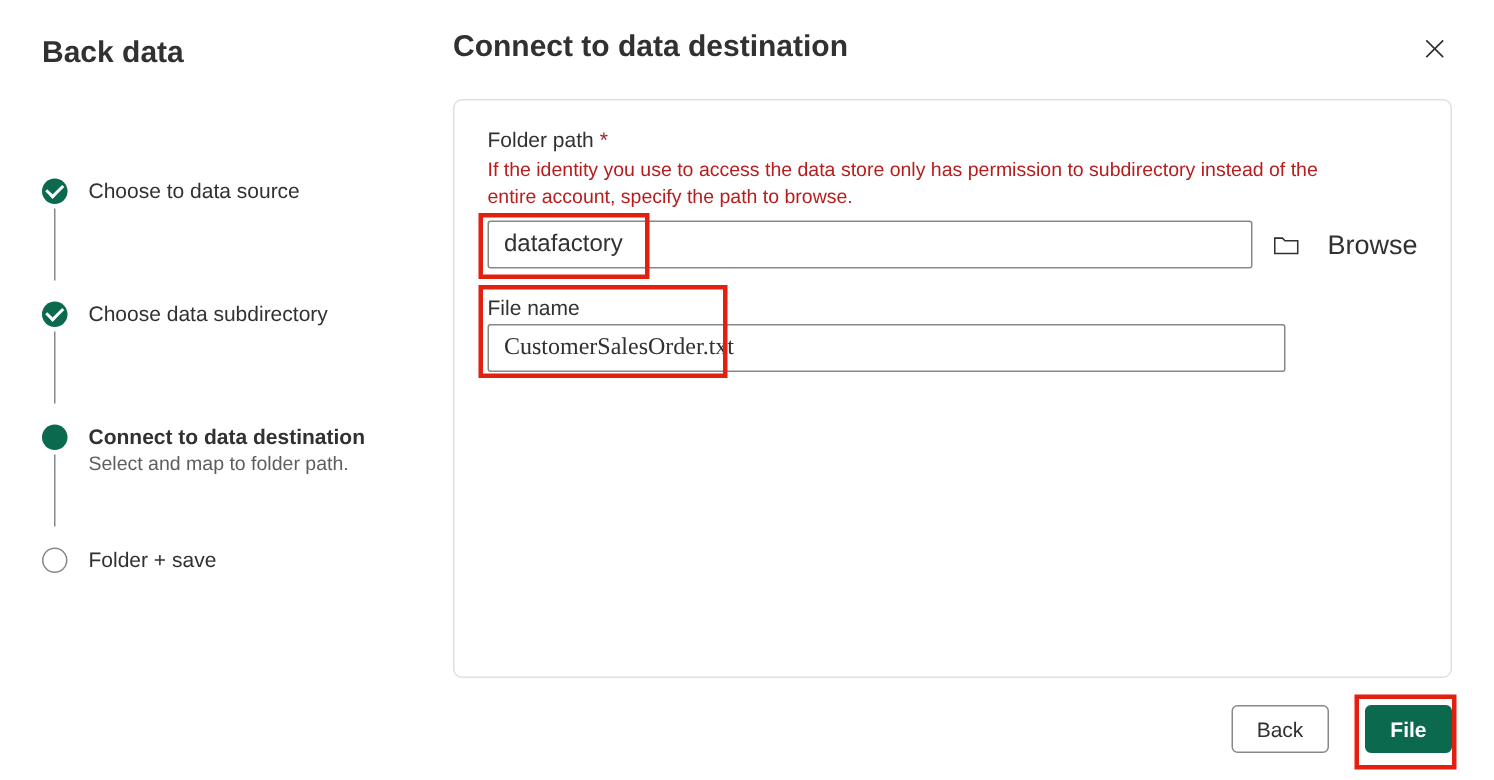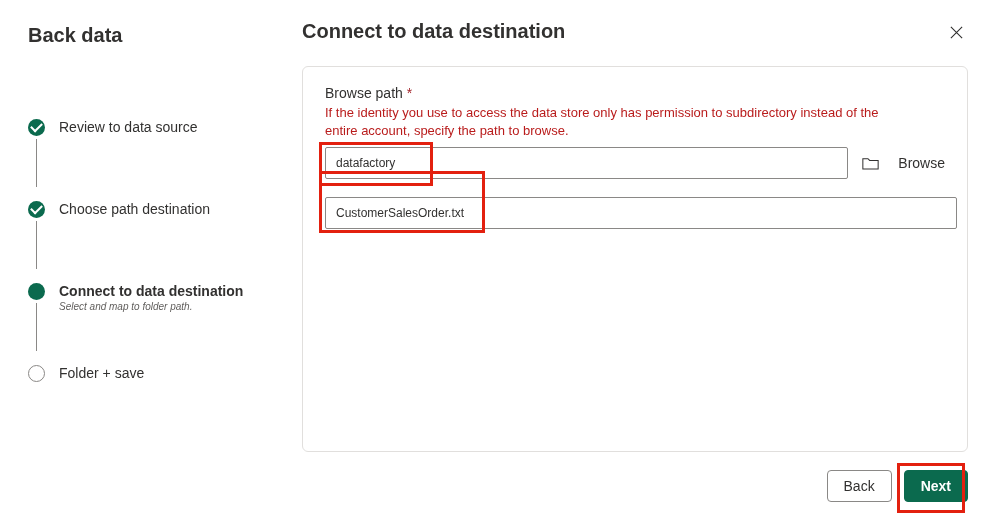--- a/index.html
+++ b/index.html
@@ -54,21 +54,21 @@
       transform: rotate(45deg) translate(-1px,-1px);
     }
     .step-icon.current { background: #0b6a4e; }
     .step-icon.pending {
       background: #fff;
       border: 1.5px solid #8a8886;
     }
     .step-body { flex: 1; padding-top: 0px; }
     .step-label { font-size: 14px; color: #323130; }
     .step.current .step-label { font-weight: 600; }
-    .step-sub { font-size: 10px; color: #605e5c; margin-top: 2px; font-style: italic; }
+    .step-sub { font-size: 13px; color: #605e5c; margin-top: 2px; }
     .step-spacer { height: 48px; }
 
     .right-panel {
       flex: 1;
       display: flex;
       flex-direction: column;
       padding: 20px 28px 18px 18px;
       position: relative;
     }
     .header-row {
@@ -94,34 +94,34 @@
     .field-label { font-size: 14px; color: #323130; margin-bottom: 3px; display:flex; gap:4px; }
     .required { color: #a4262c; }
     .field-desc { font-size: 13px; color: #b91c1c; margin-bottom: 8px; max-width: 560px; line-height: 1.35; }
     .input-row { display: flex; align-items: center; gap: 14px; }
     .text-input {
       width: 100%;
       height: 32px;
       border: 1px solid #8a8886;
       border-radius: 2px;
       padding: 0 10px;
-      font-size: 12px;
+      font-size: 16px;
       font-family: inherit;
       color: #323130;
     }
     .folder-input-wrap { flex: 1; }
     .browse-btn {
       background: none; border: none; cursor: pointer;
       display: flex; align-items: center; gap: 19px;
-      font-size: 14px; color: #323130; text-align: right;
+      font-size: 18px; color: #323130; text-align: right;
     }
     .footer {
       display: flex;
       justify-content: flex-end;
-      gap: 12px;
+      gap: 24px;
       padding-top: 18px;
     }
     .btn {
       height: 32px;
       padding: 0 16px;
       border-radius: 4px;
       font-size: 14px;
       cursor: pointer;
       font-family: inherit;
     }
@@ -153,29 +153,29 @@
 <body>
 
 <div class="left-panel">
   <h1 class="wizard-title">Back data</h1>
   <ul class="steps">
     <li class="step-spacer"></li>
     <li class="step">
       <span class="step-icon done"></span>
       <span class="step-connector"></span>
       <div class="step-body">
-          <div class="step-label">Review to data source</div>
+          <div class="step-label">Choose to data source</div>
         </div>
     </li>
     <li class="step-spacer"></li>
     <li class="step">
       <span class="step-icon done"></span>
       <span class="step-connector"></span>
       <div class="step-body">
-          <div class="step-label">Choose path destination</div>
+          <div class="step-label">Choose data subdirectory</div>
         </div>
     </li>
     <li class="step-spacer"></li>
     <li class="step current">
       <span class="step-icon current"></span>
       <span class="step-connector"></span>
       <div class="step-body">
         <div class="step-label">Connect to data destination</div>
         <div class="step-sub">Select and map to folder path.</div>
       </div>
@@ -196,43 +196,46 @@
     <button class="close-btn">
       <svg width="15" height="15" viewBox="0 0 16 16">
           <path d="M2 2 L14 14 M14 2 L2 14" stroke="#323130" stroke-width="1.2" fill="none"></path>
         </svg>
     </button>
   </div>
 
   <div class="main-card">
     <div class="field-group">
       <div class="field-label">
-        <span>Browse path</span>
+        <span>Folder path</span>
         <span class="required">*</span>
       </div>
       <div class="field-desc">If the identity you use to access the data store only has permission to subdirectory instead of the entire account, specify the path to browse.</div>
       <div class="input-row">
         <div class="folder-input-wrap highlight-box hl-folder">
           <input class="text-input" type="text" value="datafactory" style="">
         </div>
         <button class="browse-btn">
           <svg width="17" height="14" viewBox="0 0 20 16">
               <path d="M1 3 h6 l2 2 h10 v10 H1 Z" fill="none" stroke="#323130" stroke-width="1.2"></path>
             </svg>
           <span>Browse</span>
         </button>
       </div>
     </div>
 
     <div class="field-group">
+      <div class="field-label">
+        <span>File name</span>
+      </div>
       <div class="highlight-box hl-file" style="width:620px;">
-        <input class="text-input" type="text" style="width: 632px;" value="CustomerSalesOrder.txt">
+        <input class="text-input" type="text" style="width: 532px; font-family: Liberation Serif, serif;" value="CustomerSalesOrder.txt">
       </div>
     </div>
   </div>
 
   <div class="footer">
     <button class="btn btn-secondary">Back</button>
     <span class="highlight-box hl-next">
-      <button class="btn btn-primary">Next</button>
+      <button class="btn btn-primary">File</button>
     </span>
   </div>
 </div>
 
 </body></html>

